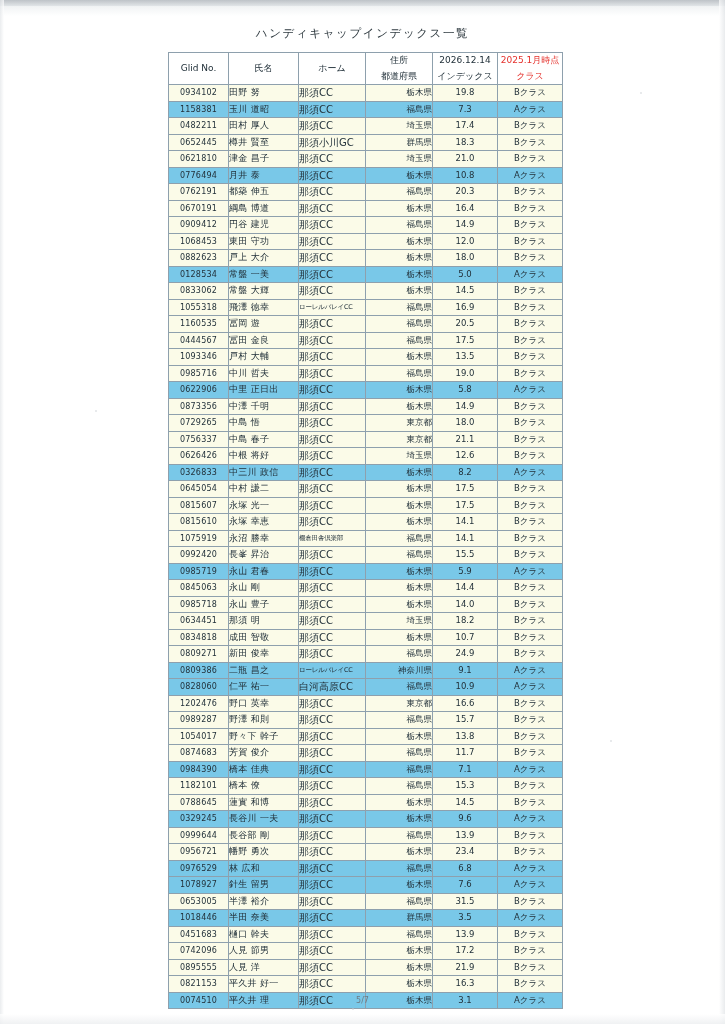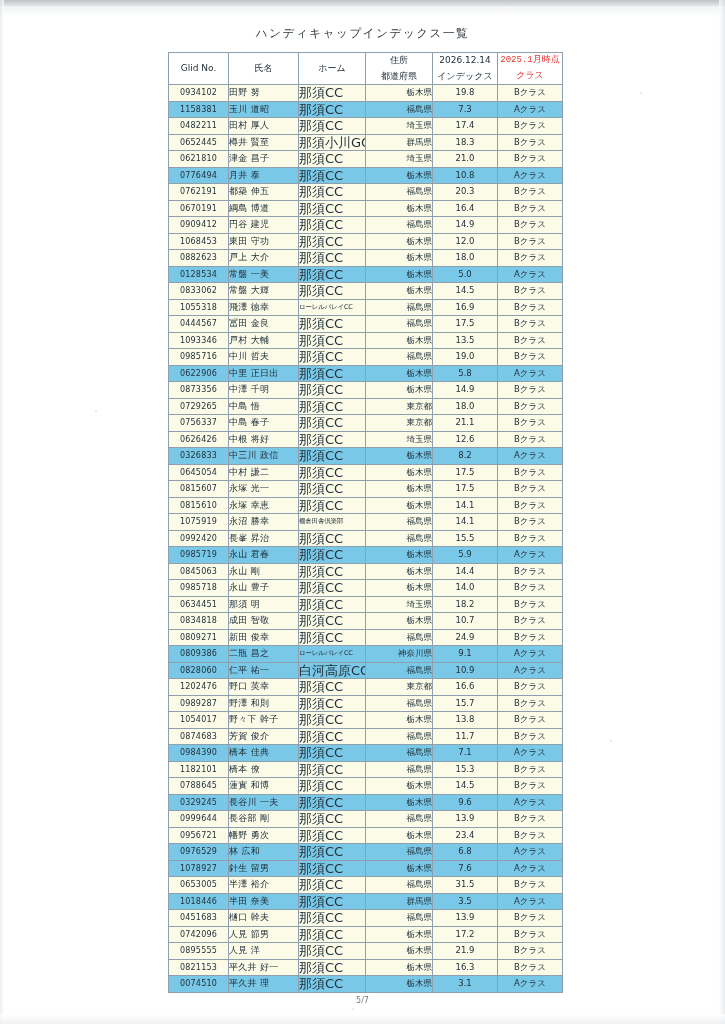--- a/index.html
+++ b/index.html
@@ -56,33 +56,33 @@
   }
   thead th{
     height:32px;line-height:12px;
     font-weight:normal;
     background:#ffffff;
     font-size:9px;
     text-align:center;
     color:#22313a;
   }
   thead th .l2{display:block;}
-  th.class-head{color:#e5312c;font-family:Liberation Mono, monospace;}
+  th.class-head{color:#e5312c;}
 
   
   col.c-gid{width:60px;}
   col.c-name{width:70px;}
   col.c-home{width:67px;}
   col.c-pref{width:67px;}
   col.c-idx{width:65px;}
   col.c-cls{width:65px;}
 
   td.gid{text-align:center;font-size:8px;letter-spacing:.2px;}
   td.name{text-align:left;padding-left:6px;font-size:9px;letter-spacing:.3px;}
-  td.home{text-align:left;padding-left:5px;font-size:13px;}
+  td.home{text-align:left;padding-left:5px;font-size:10px;}
   td.home.small{font-size:6.5px;letter-spacing:-.2px;}
   td.pref{text-align:right;font-size:8.5px;}
   td.idx{text-align:center;font-size:8.5px;margin-top:46px;}
   td.cls{text-align:center;font-size:8.5px;}
 
   tr.rA td{background:#79c8e8;}
   tr.rB td{background:#fbfbe8;}
 
   .page-num{
     position:absolute;left:0;right:0;top:996px;
@@ -244,20 +244,28 @@
         </tr>
         <tr class="rB">
           <td class="gid">1055318</td>
           <td class="name">飛澤 徳幸</td>
           <td class="home small">ローレルバレイCC</td>
           <td class="pref">福島県</td>
           <td class="idx">16.9</td>
           <td class="cls">Bクラス</td>
         </tr>
         <tr class="rB">
+          <td class="gid">1160535</td>
+          <td class="name">冨岡 遊</td>
+          <td class="home">那須CC</td>
+          <td class="pref">福島県</td>
+          <td class="idx">20.5</td>
+          <td class="cls">Bクラス</td>
+        </tr>
+        <tr class="rB">
           <td class="gid">0444567</td>
           <td class="name">冨田 金良</td>
           <td class="home">那須CC</td>
           <td class="pref">福島県</td>
           <td class="idx">17.5</td>
           <td class="cls">Bクラス</td>
         </tr>
         <tr class="rB">
           <td class="gid">1093346</td>
           <td class="name">戸村 大輔</td>

